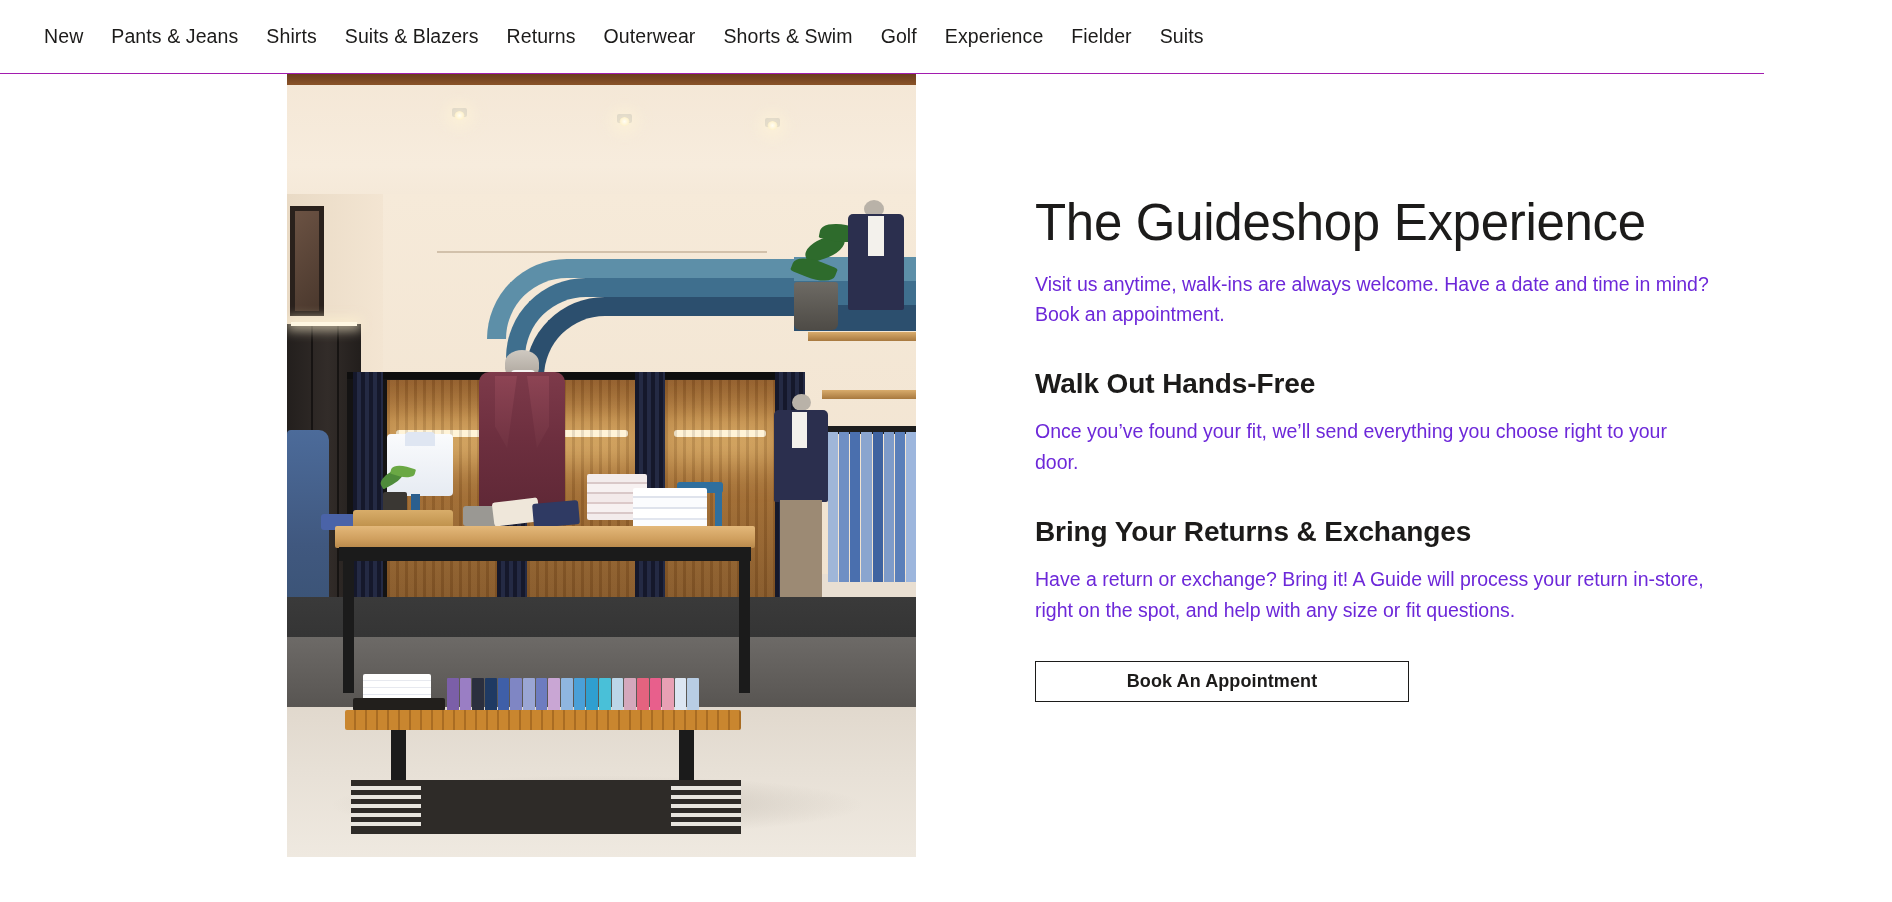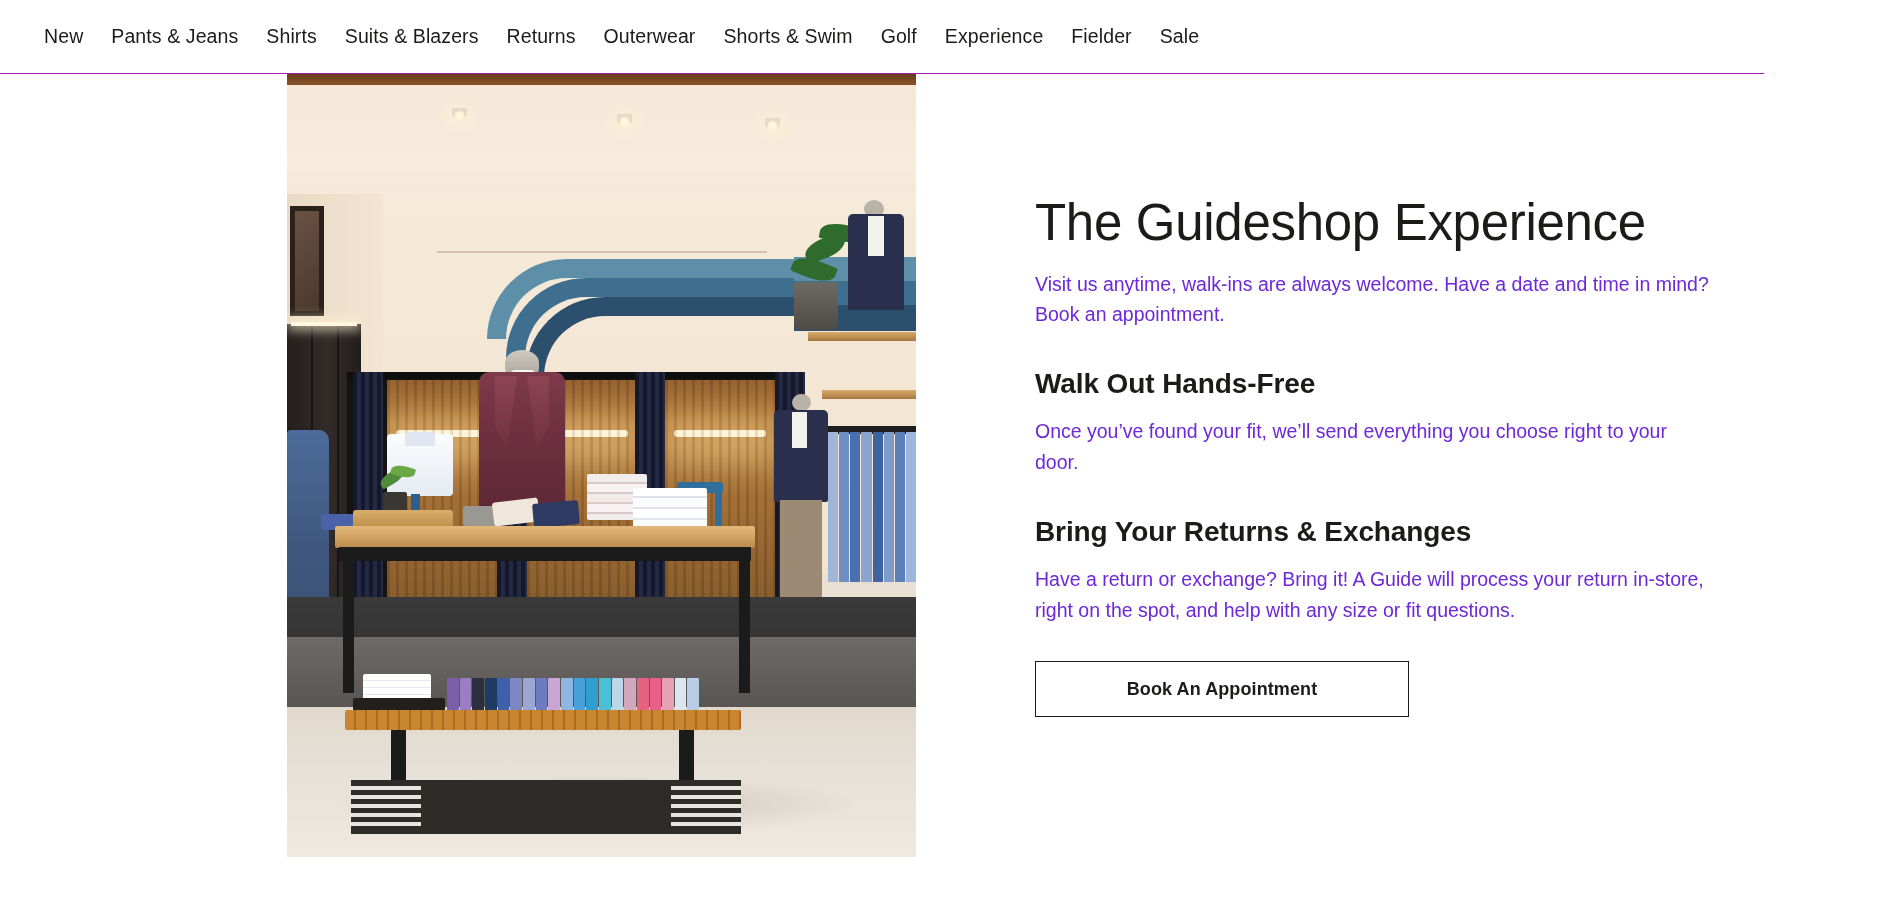--- a/index.html
+++ b/index.html
@@ -392,21 +392,21 @@
     font-size: 19.5px;
     line-height: 1.58;
     color: #6d28d9;
     margin-top: 16px;
     max-width: 676px;
   }
   .cta-button {
     display: block;
     margin-top: 36px;
     width: 374px;
-    height: 56px;
+    height: 41px;
     background: #ffffff;
     border: 1px solid #1c1b1a;
     font-family: "Liberation Sans", sans-serif;
     font-size: 18px;
     font-weight: 700;
     color: #1c1b1a;
     letter-spacing: 0.1px;
     cursor: pointer;
   }
 </style>
@@ -419,21 +419,21 @@
     <li class="nav-item">New</li>
     <li class="nav-item">Pants &amp; Jeans</li>
     <li class="nav-item">Shirts</li>
     <li class="nav-item">Suits &amp; Blazers</li>
     <li class="nav-item">Returns</li>
     <li class="nav-item">Outerwear</li>
     <li class="nav-item">Shorts &amp; Swim</li>
     <li class="nav-item">Golf</li>
     <li class="nav-item">Experience</li>
     <li class="nav-item">Fielder</li>
-    <li class="nav-item">Sale</li>
+    <li class="nav-item">Suits</li>
   </ul>
 
 </header>
 
 <main class="main-wrap">
 
   <figure class="photo-frame">
     <div class="scene">
 
       <div class="ceiling"></div>

